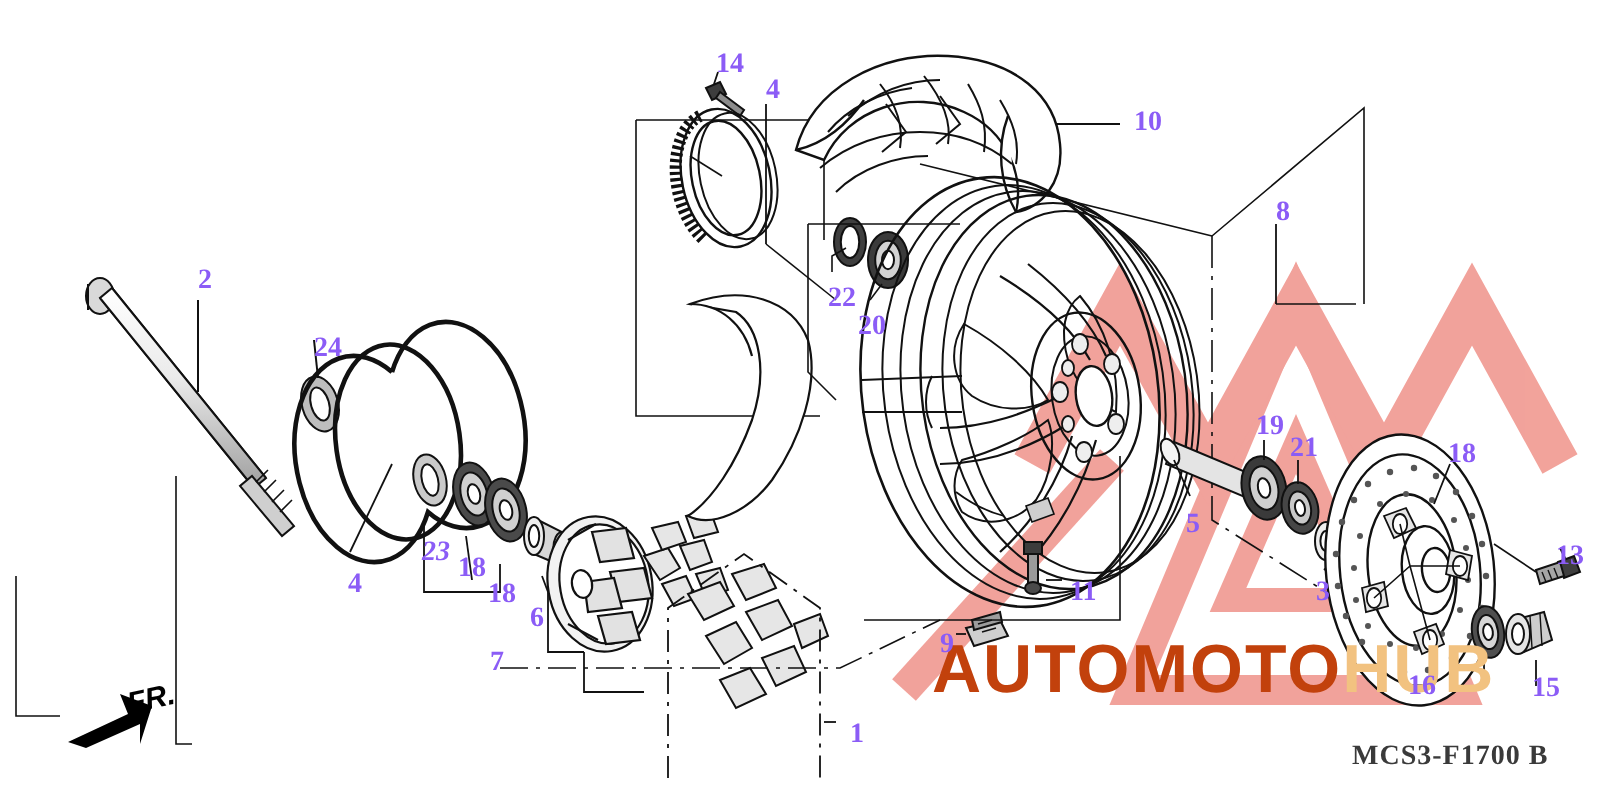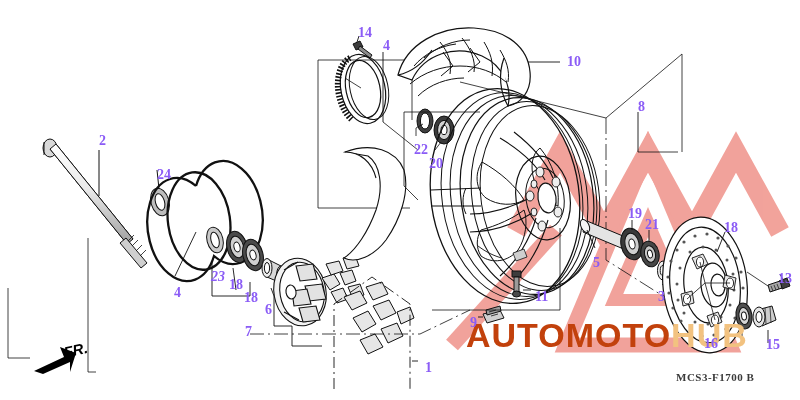--- a/index.html
+++ b/index.html
@@ -33,21 +33,21 @@
     line-height: 1;
     white-space: nowrap;
     user-select: none;
   }
   #part-code {
     position: absolute;
     left: 676px;
     top: 371px;
     font-family: "Liberation Serif", serif;
     font-weight: bold;
-    font-size: 11px;
+    font-size: 14px;
     letter-spacing: 0.5px;
     color: #3a3a3a;
     white-space: nowrap;
   }
   #fr-label {
     position: absolute;
     left: 62px;
     top: 344px;
     font-family: "Liberation Sans", sans-serif;
     font-weight: bold;

